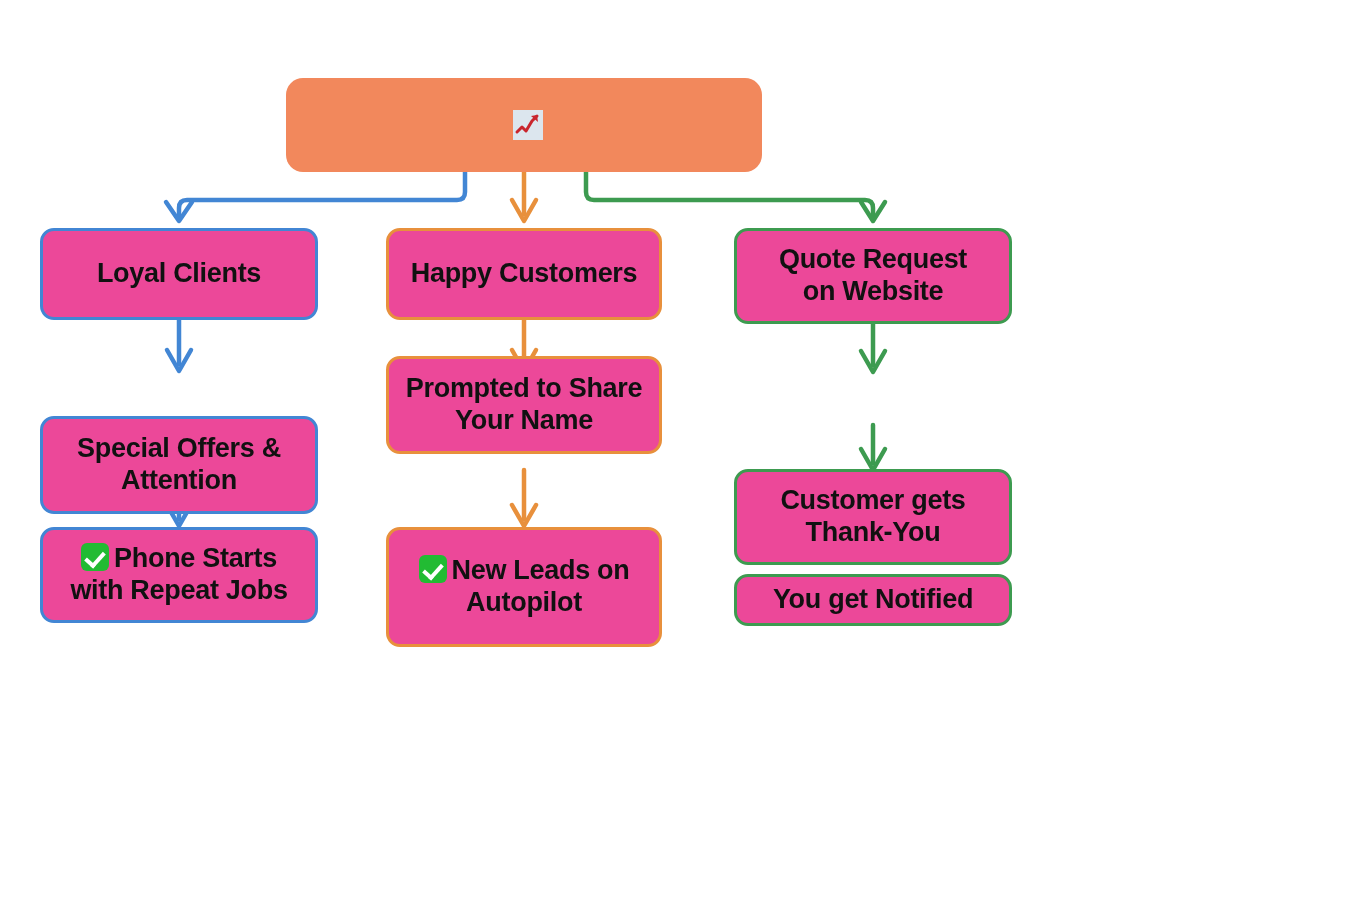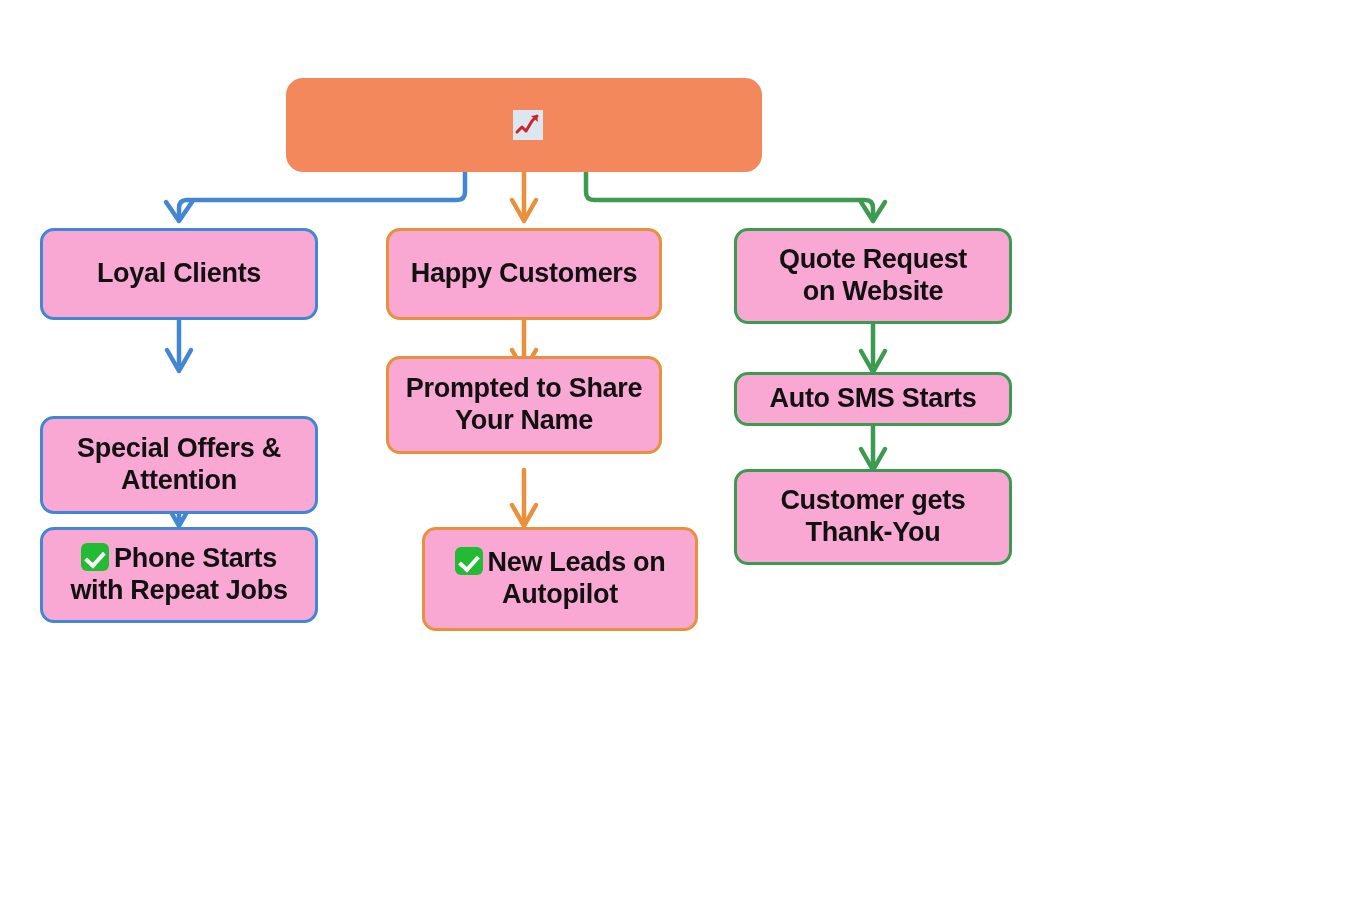--- a/index.html
+++ b/index.html
@@ -49,21 +49,21 @@
     font-weight: bold;
     letter-spacing: -0.2px;
     line-height: 1.1;
     white-space: nowrap;
   }
 
   
   .node {
     position: absolute;
     box-sizing: border-box;
-    background: #f9a8d4;
+    background: #ec4899;
     border-style: solid;
     border-width: 3px;
     border-radius: 14px;
     display: flex;
     align-items: center;
     justify-content: center;
     text-align: center;
     padding: 2px 8px;
   }
   .node-label {
@@ -198,39 +198,39 @@
     <span class="node-label">Happy Customers</span>
   </div>
 
   <div class="node orange" style="left:386px; top:356px; width:276px; height:98px;">
     <span class="node-label">
       <span>Prompted to Share</span><br>
       <span>Your Name</span>
     </span>
   </div>
 
-  <div class="node orange" style="left:386px; top:527px; width:276px; height:104px;margin-left:36px;">
+  <div class="node orange" style="left:386px; top:527px; width:276px; height:120px;">
     <span class="node-label">
       <span class="emoji emoji-check"></span><span>New Leads on</span><br>
       <span>Autopilot</span>
     </span>
   </div>
 
   <div class="node green" style="left:734px; top:228px; width:278px; height:96px;">
     <span class="node-label">
       <span>Quote Request</span><br>
       <span>on Website</span>
     </span>
   </div>
 
-  <div class="node green" style="left:734px; top:372px; width:278px; height:54px;">
-    <span class="node-label">Auto SMS Starts</span>
-  </div>
 
   <div class="node green" style="left:734px; top:469px; width:278px; height:96px;">
     <span class="node-label">
       <span>Customer gets</span><br>
       <span>Thank-You</span>
     </span>
   </div>
 
+  <div class="node green" style="left:734px; top:574px; width:278px; height:52px;">
+    <span class="node-label">You get Notified</span>
+  </div>
 
 </div>
 
 </body></html>

